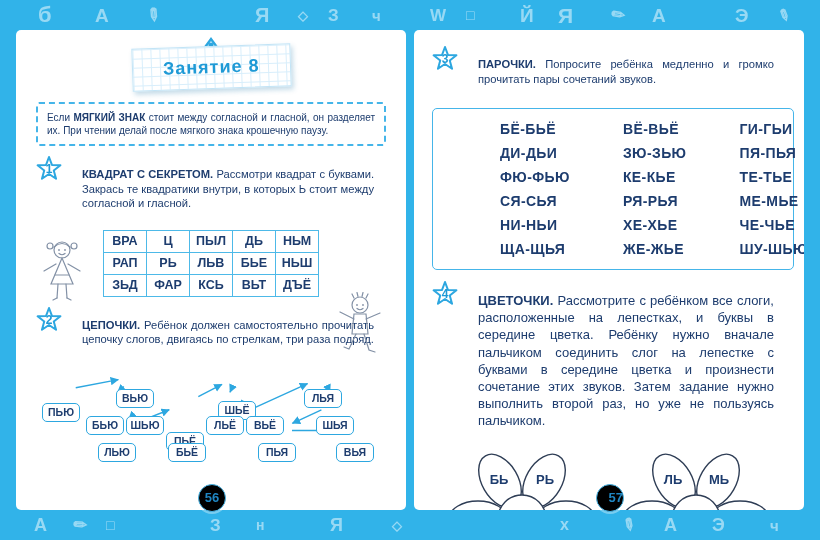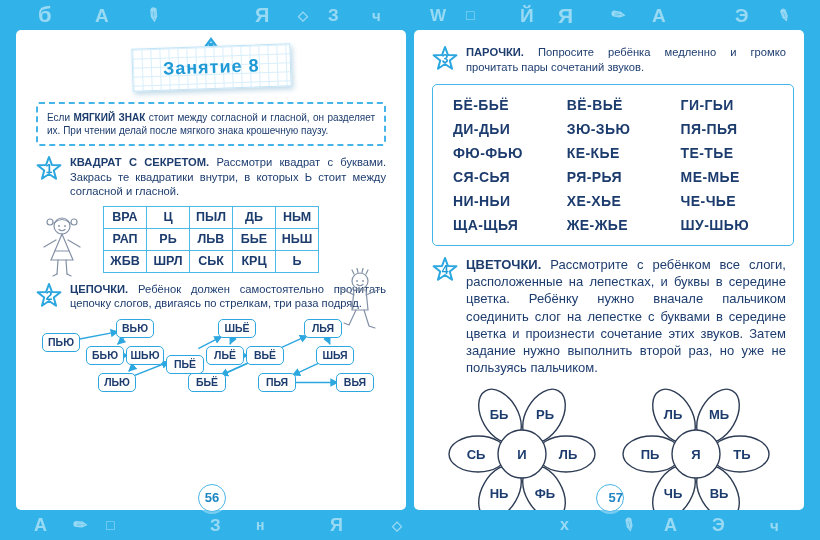--- a/index.html
+++ b/index.html
@@ -22,53 +22,53 @@
                      linear-gradient(90deg,#d8eefb 1px,transparent 1px);
     background-size:9px 9px;padding:10px 30px;border:1px solid #c2e4f6;
     box-shadow:2px 3px 5px rgba(20,110,165,.25);}
   .banner span{font-size:18px;font-weight:bold;color:#1f9ad6;letter-spacing:1px;}
 
   .rule{margin:13px 0 0;border:2px dashed #45b5e9;border-radius:3px;padding:7px 9px;
         font-size:10px;line-height:1.3;text-align:justify;}
   .rule b{font-weight:bold;}
 
   .task{display:flex;gap:8px;margin-top:9px;align-items:flex-start;}
-  .task p{margin:0;font-size:11.2px;line-height:1.3;text-align:justify;}
+  .task p{margin:12px;font-size:11.2px;line-height:1.3;text-align:justify;}
   .task.small p{font-size:13px;line-height:1.32;}
   .star{flex:0 0 auto;margin-top:0;}
   .star polygon{fill:#fff;stroke:#2da7e0;stroke-width:2;stroke-linejoin:round;}
   .star text{font-size:12px;font-weight:bold;fill:#1f9ad6;text-anchor:middle;}
 
   table.grid{border-collapse:collapse;margin:7px auto 0;}
   table.grid td{width:42px;height:21px;border:1.6px solid #4db9e8;text-align:center;
     font-weight:bold;font-size:12.5px;padding:0;}
   .table-zone{position:relative;}
   .kid{position:absolute;}
   .kid.girl{left:2px;top:8px;}
   .kid.boy{right:0;top:62px;}
   .kid path,.kid circle{stroke:#8391a6;fill:none;stroke-width:1.2;stroke-linecap:round;}
   .kid .fill{fill:#8391a6;stroke:none;}
 
   .chain{position:relative;height:78px;margin:8px 0 0 4px;width:344px;}
   .chip{position:absolute;width:36px;height:17px;line-height:16px;border:1.5px solid #2da7e0;
     border-radius:5px;background:#fff;font-size:10.5px;font-weight:bold;text-align:center;
-    z-index:2;}
+    z-index:2;margin-top:22px;}
   #chain-arrows{position:absolute;left:0;top:0;z-index:1;}
 
   .pairs{width:320px;margin:10px auto 0;border:1.6px solid #45b5e9;border-radius:5px;
     padding:12px 20px;display:grid;grid-template-columns:1.05fr 1.05fr .9fr;
     row-gap:8px;column-gap:6px;}
-  .pairs span{font-size:14px;font-weight:bold;letter-spacing:.4px;white-space:nowrap;}
+  .pairs span{font-size:14px;font-weight:bold;letter-spacing:.4px;white-space:nowrap;margin-left:47px;}
 
   .flowers{display:flex;justify-content:space-evenly;margin-top:2px;}
   .flower ellipse,.flower circle{fill:#fff;stroke:#2e3d55;stroke-width:1.4;}
   .flower text{font-size:13px;font-weight:bold;fill:#1d3c6e;text-anchor:middle;
     font-family:"Liberation Sans",sans-serif;}
 
-  .pagenum{position:absolute;width:26px;height:26px;border-radius:50%;background:#ffffff;
+  .pagenum{position:absolute;width:26px;height:26px;border-radius:50%;background:#000000;
     border:1.5px solid #49b6e8;color:#1f86c2;font-size:13px;font-weight:bold;line-height:25px;
     text-align:center;top:484px;box-shadow:0 0 0 2px rgba(255,255,255,.35);}
   .pagenum.l{left:198px;} .pagenum.r{left:596px;text-align:right;}
 </style>
 </head>
 <body>
 
 <div class="frame">
 
   <div class="decor-strip top">
@@ -157,25 +157,25 @@
           <td>НЬМ</td>
         </tr>
         <tr>
           <td>РАП</td>
           <td>РЬ</td>
           <td>ЛЬВ</td>
           <td>БЬЕ</td>
           <td>НЬШ</td>
         </tr>
         <tr>
-          <td>ЖБВ</td>
-          <td>ШРЛ</td>
-          <td>СЬК</td>
-          <td>КРЦ</td>
-          <td>Ь</td>
+          <td>ЗЬД</td>
+          <td>ФАР</td>
+          <td>КСЬ</td>
+          <td>ВЬТ</td>
+          <td>ДЪЁ</td>
         </tr>
       </tbody>
         </table>
       <svg class="kid boy" width="52" height="76" viewBox="0 0 52 76">
         <circle cx="26" cy="13" r="8"></circle>
         <path d="M20,6 L18,2"></path>
           <path d="M24,4.5 L23,0.5"></path>
           <path d="M28,4.5 L29,0.5"></path>
           <path d="M32,6 L34,2"></path>
         <circle class="fill" cx="23" cy="13" r="0.9"></circle>
@@ -216,25 +216,25 @@
           <line x1="178.63961848436568" y1="57.258140693595365" x2="267.5417657177189" y2="16.574107213925252" stroke="#2da7e0" stroke-width="1.4" marker-end="url(#arw)"></line>
           <line x1="287.56" y1="19.759999999999998" x2="289.96" y2="25.159999999999997" stroke="#2da7e0" stroke-width="1.4" marker-end="url(#arw)"></line>
           <line x1="281.40126908380233" y1="42.83044370236789" x2="252.4118950383574" y2="56.32549713731639" stroke="#2da7e0" stroke-width="1.4" marker-end="url(#arw)"></line>
           <line x1="252" y1="63.5" x2="298" y2="63.5" stroke="#2da7e0" stroke-width="1.4" marker-end="url(#arw)"></line>
         </svg>
       <span class="chip" style="left:2px;top:14px">ПЬЮ</span>
       <span class="chip" style="left:76px;top:0">ВЬЮ</span>
       <span class="chip" style="left:46px;top:27px">БЬЮ</span>
       <span class="chip" style="left:86px;top:27px">ШЬЮ</span>
       <span class="chip" style="left:58px;top:54px">ЛЬЮ</span>
-      <span class="chip" style="left:126px;top:36px">ПЬЁ</span>
-      <span class="chip" style="left:178px;top:0">ШЬЁ</span>
+      <span class="chip" style="left:126px;top:43px">ПЬЁ</span>
+      <span class="chip" style="left:178px;top:12px">ШЬЁ</span>
       <span class="chip" style="left:166px;top:27px">ЛЬЁ</span>
       <span class="chip" style="left:206px;top:27px">ВЬЁ</span>
-      <span class="chip" style="left:148px;top:54px">БЬЁ</span>
+      <span class="chip" style="left:128px;top:54px">БЬЁ</span>
       <span class="chip" style="left:264px;top:0">ЛЬЯ</span>
       <span class="chip" style="left:276px;top:27px">ШЬЯ</span>
       <span class="chip" style="left:218px;top:54px">ПЬЯ</span>
       <span class="chip" style="left:296px;top:54px">ВЬЯ</span>
     </div>
   </div>
 
   <div class="page right">
 
     <div class="task">

